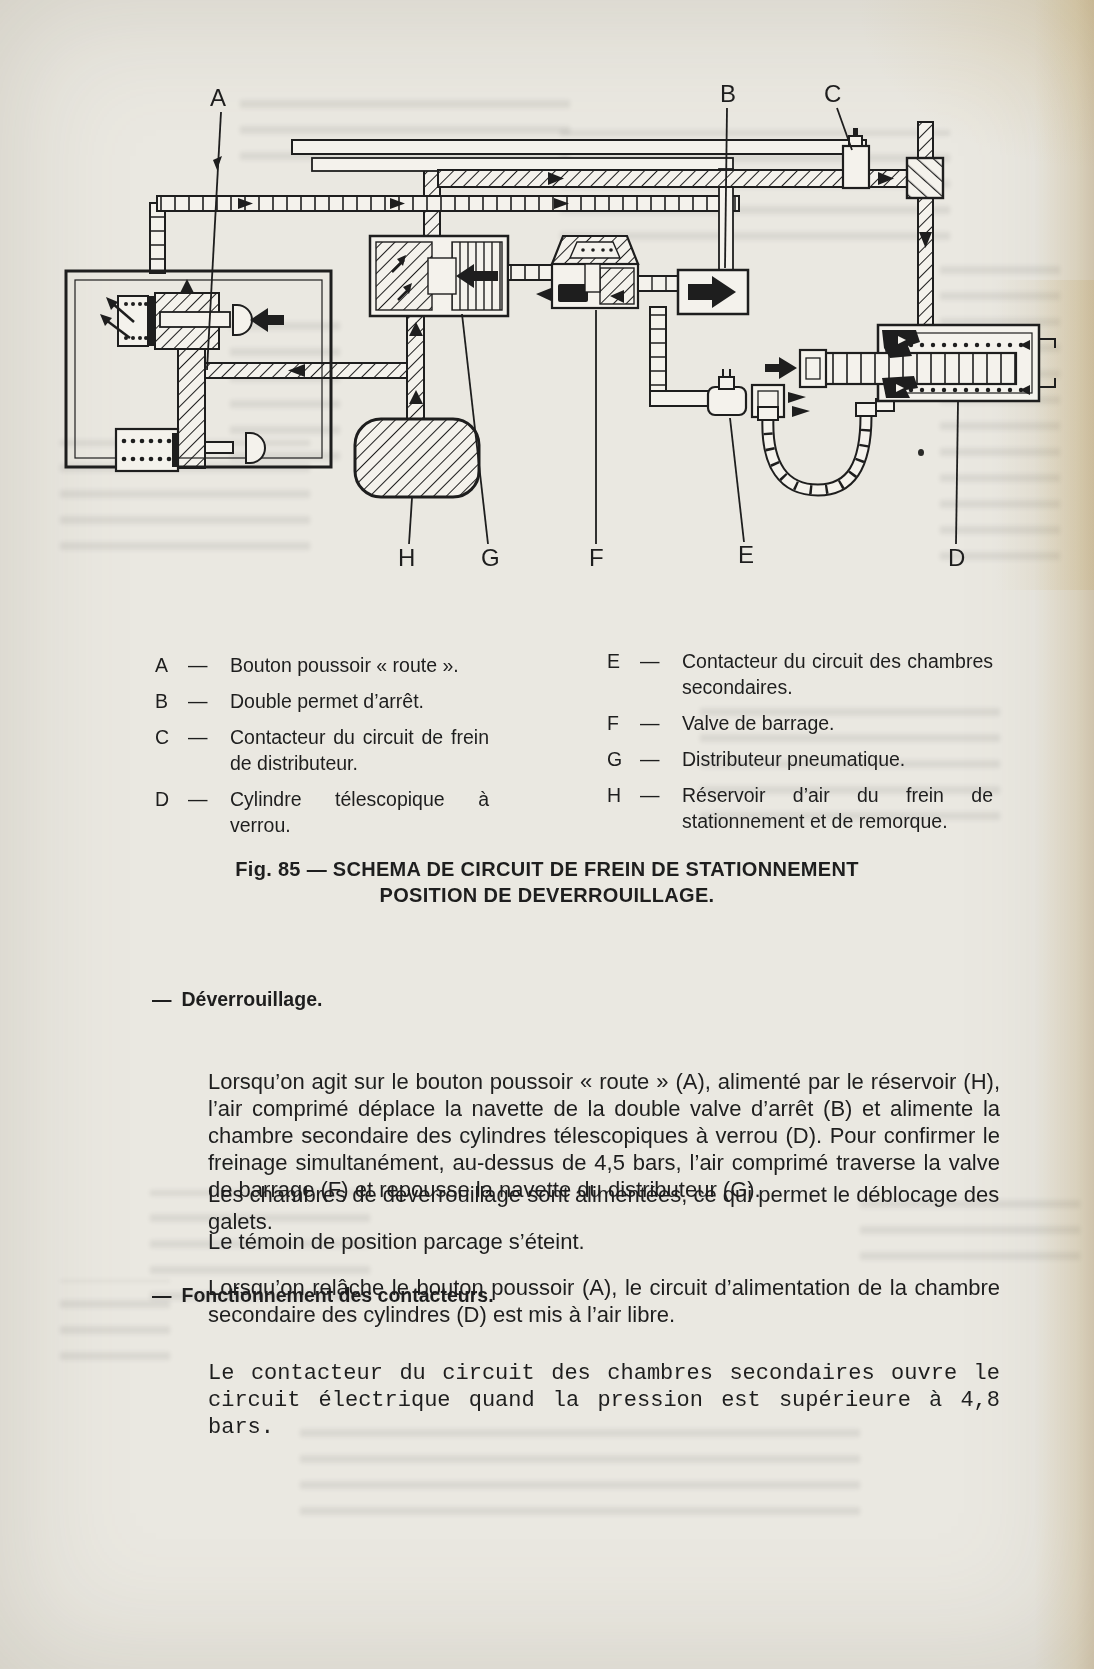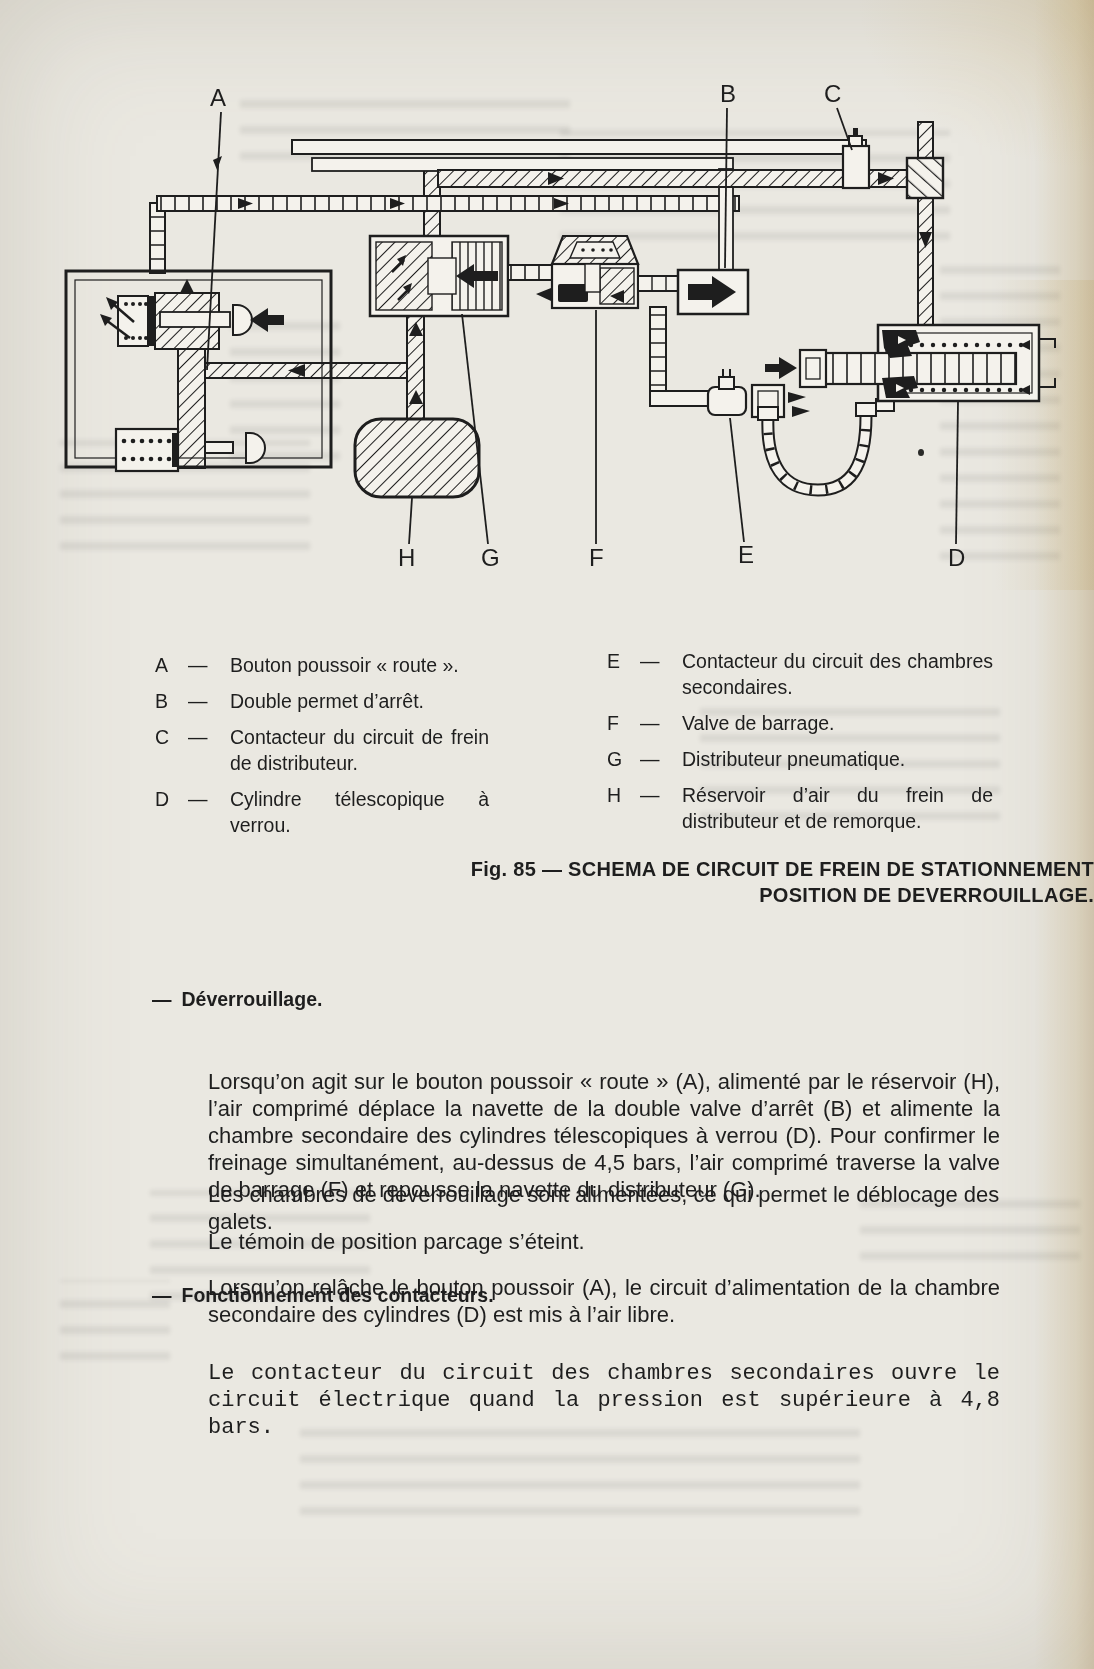--- a/index.html
+++ b/index.html
@@ -11,21 +11,21 @@
 
   
   .legend-col{position:absolute;}
   .legend-col.left{left:155px;top:652px;width:334px;}
   .legend-col.right{left:607px;top:648px;width:386px;}
   .legend-row{display:grid;grid-template-columns:33px 42px 1fr;
               font-size:19.5px;line-height:26px;margin-bottom:10px;}
   .legend-row .txt{text-align:justify;}
 
   
-  .caption{position:absolute;top:856px;left:0;width:1094px;text-align:right;
+  .caption{position:absolute;top:856px;left:0;width:1094px;text-align:center;
            font-weight:bold;font-size:20px;line-height:26px;letter-spacing:.3px;}
 
   
   .sec-heading{position:absolute;left:152px;font-weight:bold;font-size:19.5px;display:flex;gap:10px;}
   .para{position:absolute;left:208px;width:792px;font-size:22px;line-height:27px;margin-top:48px;}
   .just{text-align:justify;}
 
   .footer{position:absolute;top:1583px;left:0;width:1094px;text-align:center;font-size:19px;}
 
   
@@ -359,21 +359,21 @@
       <span class="txt">Valve de barrage.</span>
     </div>
     <div class="legend-row">
       <span>G</span>
       <span>—</span>
       <span class="txt">Distributeur pneumatique.</span>
     </div>
     <div class="legend-row">
       <span>H</span>
       <span>—</span>
-      <span class="txt">Réservoir d’air du frein de distributeur et de remorque.</span>
+      <span class="txt">Réservoir d’air du frein de stationnement et de remorque.</span>
     </div>
   </div>
 
   <div class="caption">
     <div>Fig. 85 — SCHEMA DE CIRCUIT DE FREIN DE STATIONNEMENT</div>
     <div>POSITION DE DEVERROUILLAGE.</div>
   </div>
 
   <div class="sec-heading" style="top:988px;">
     <span>—</span>

